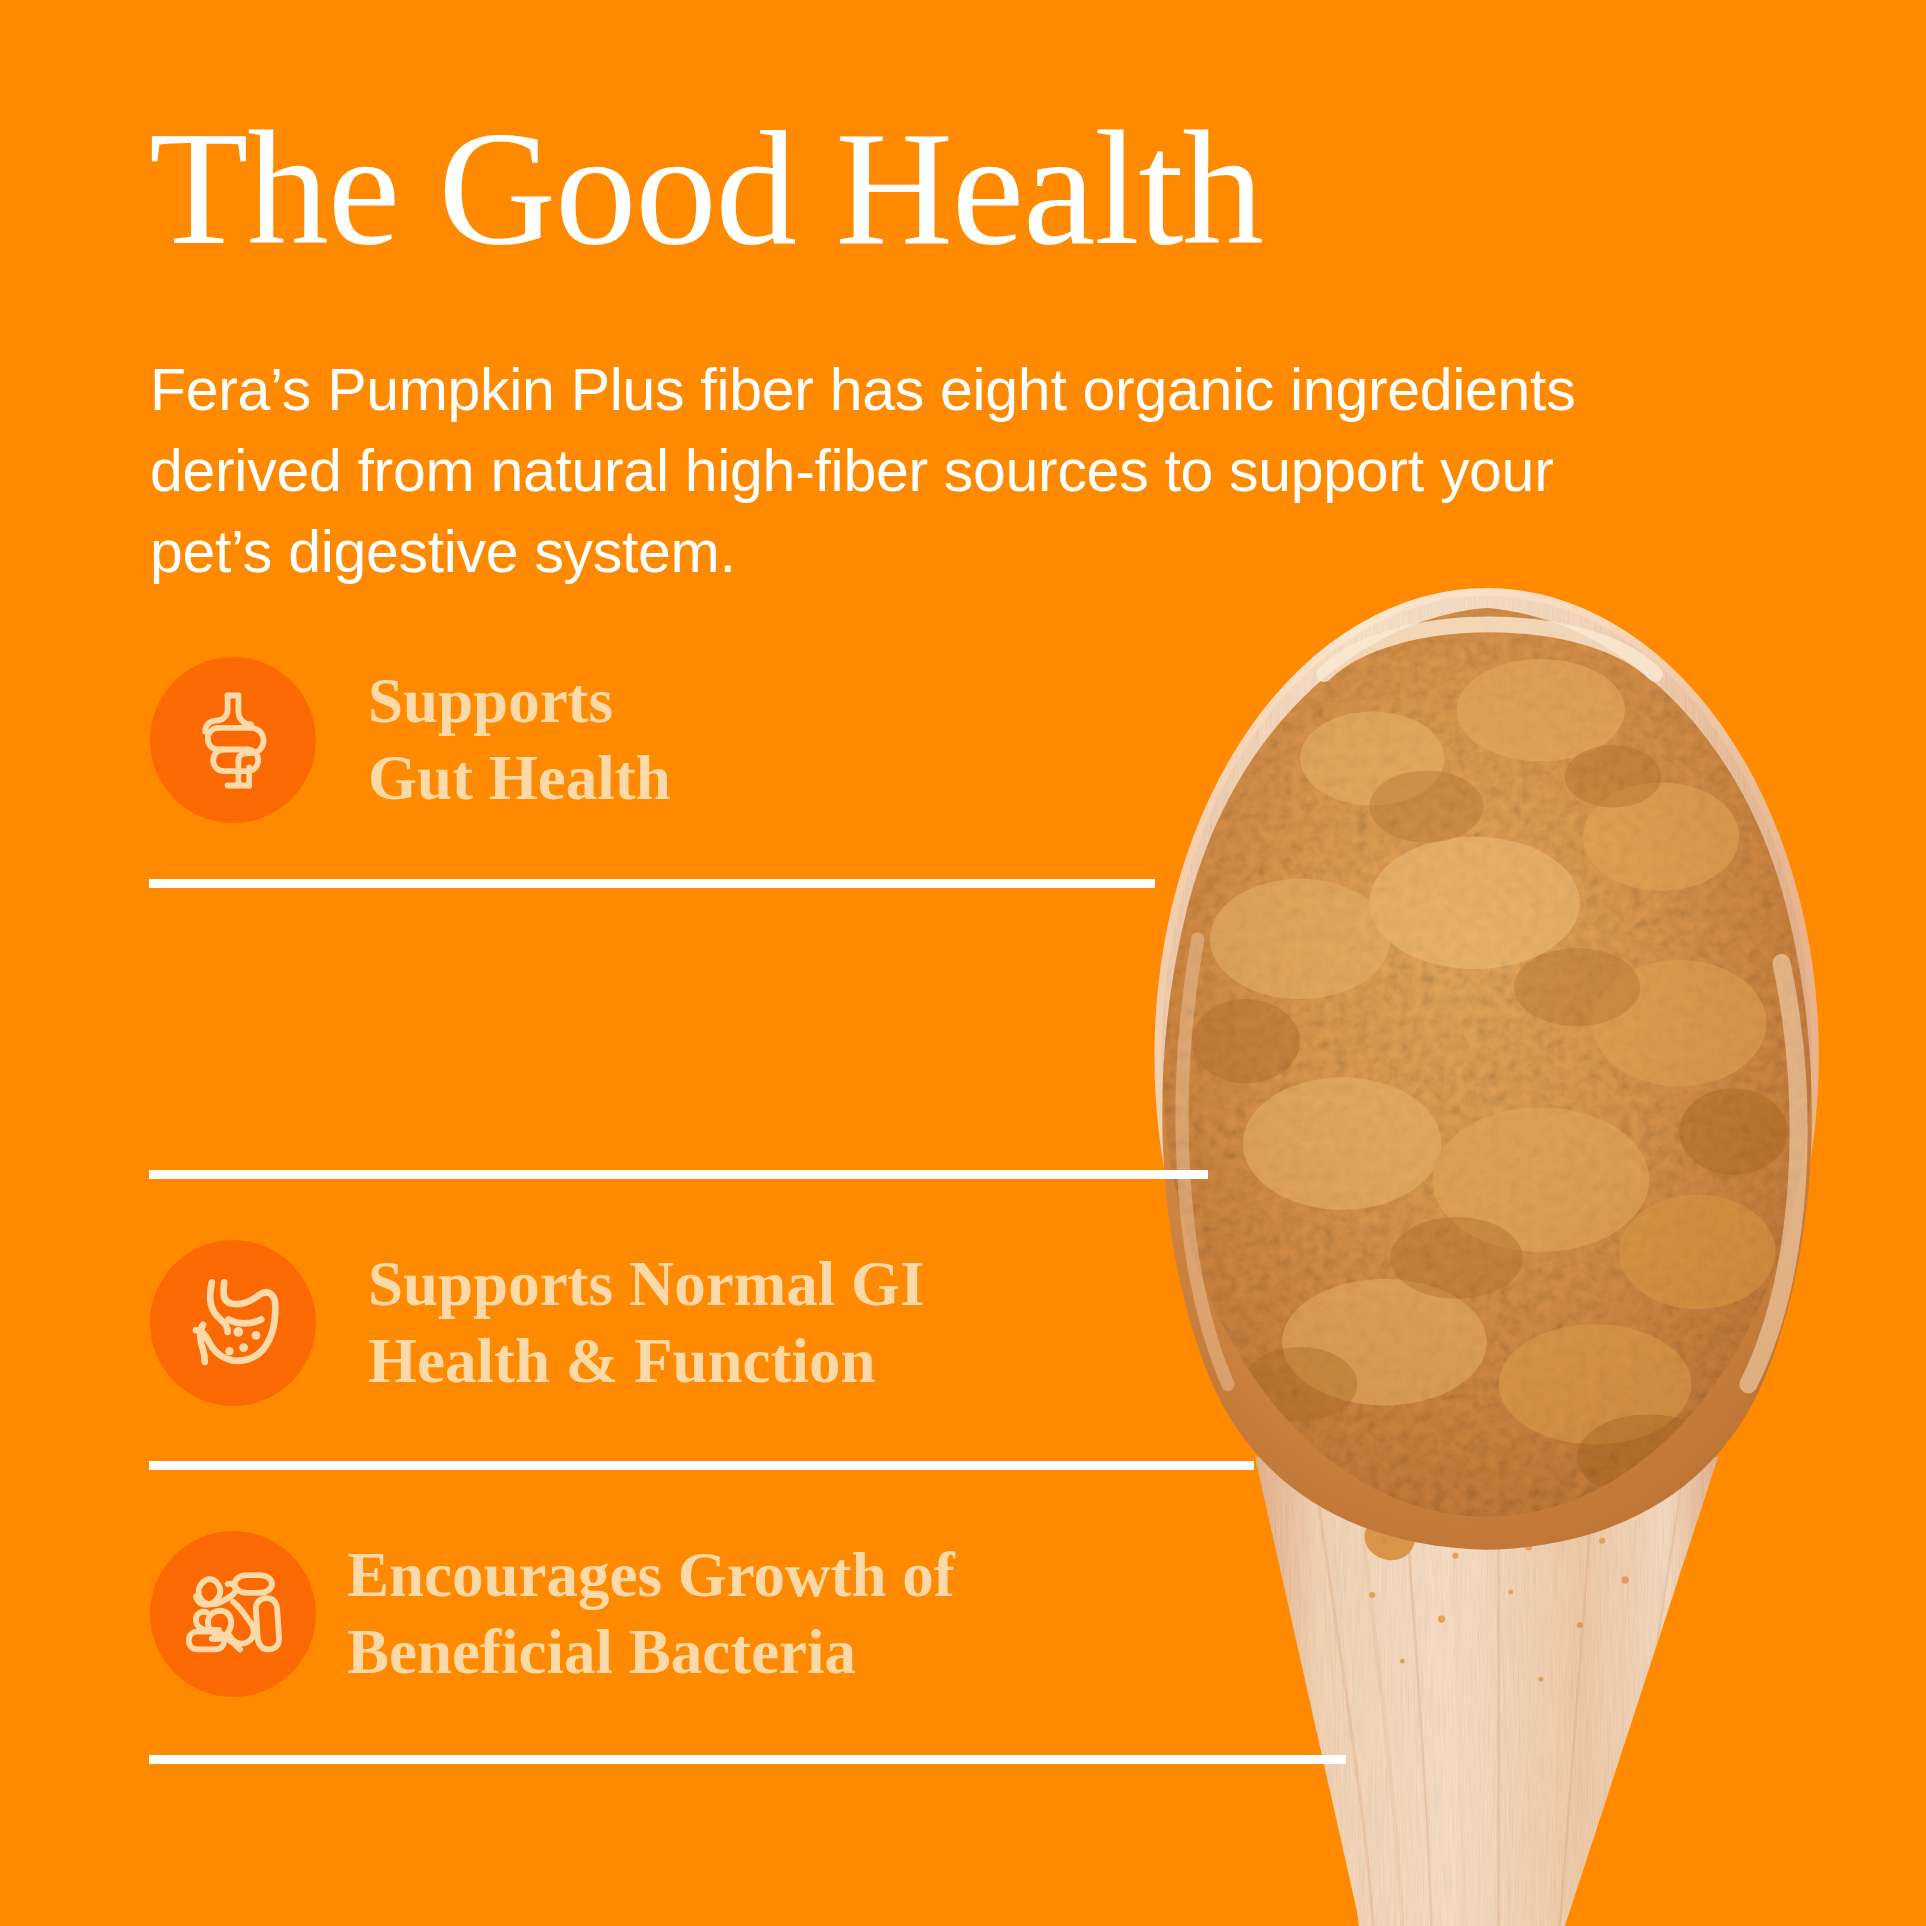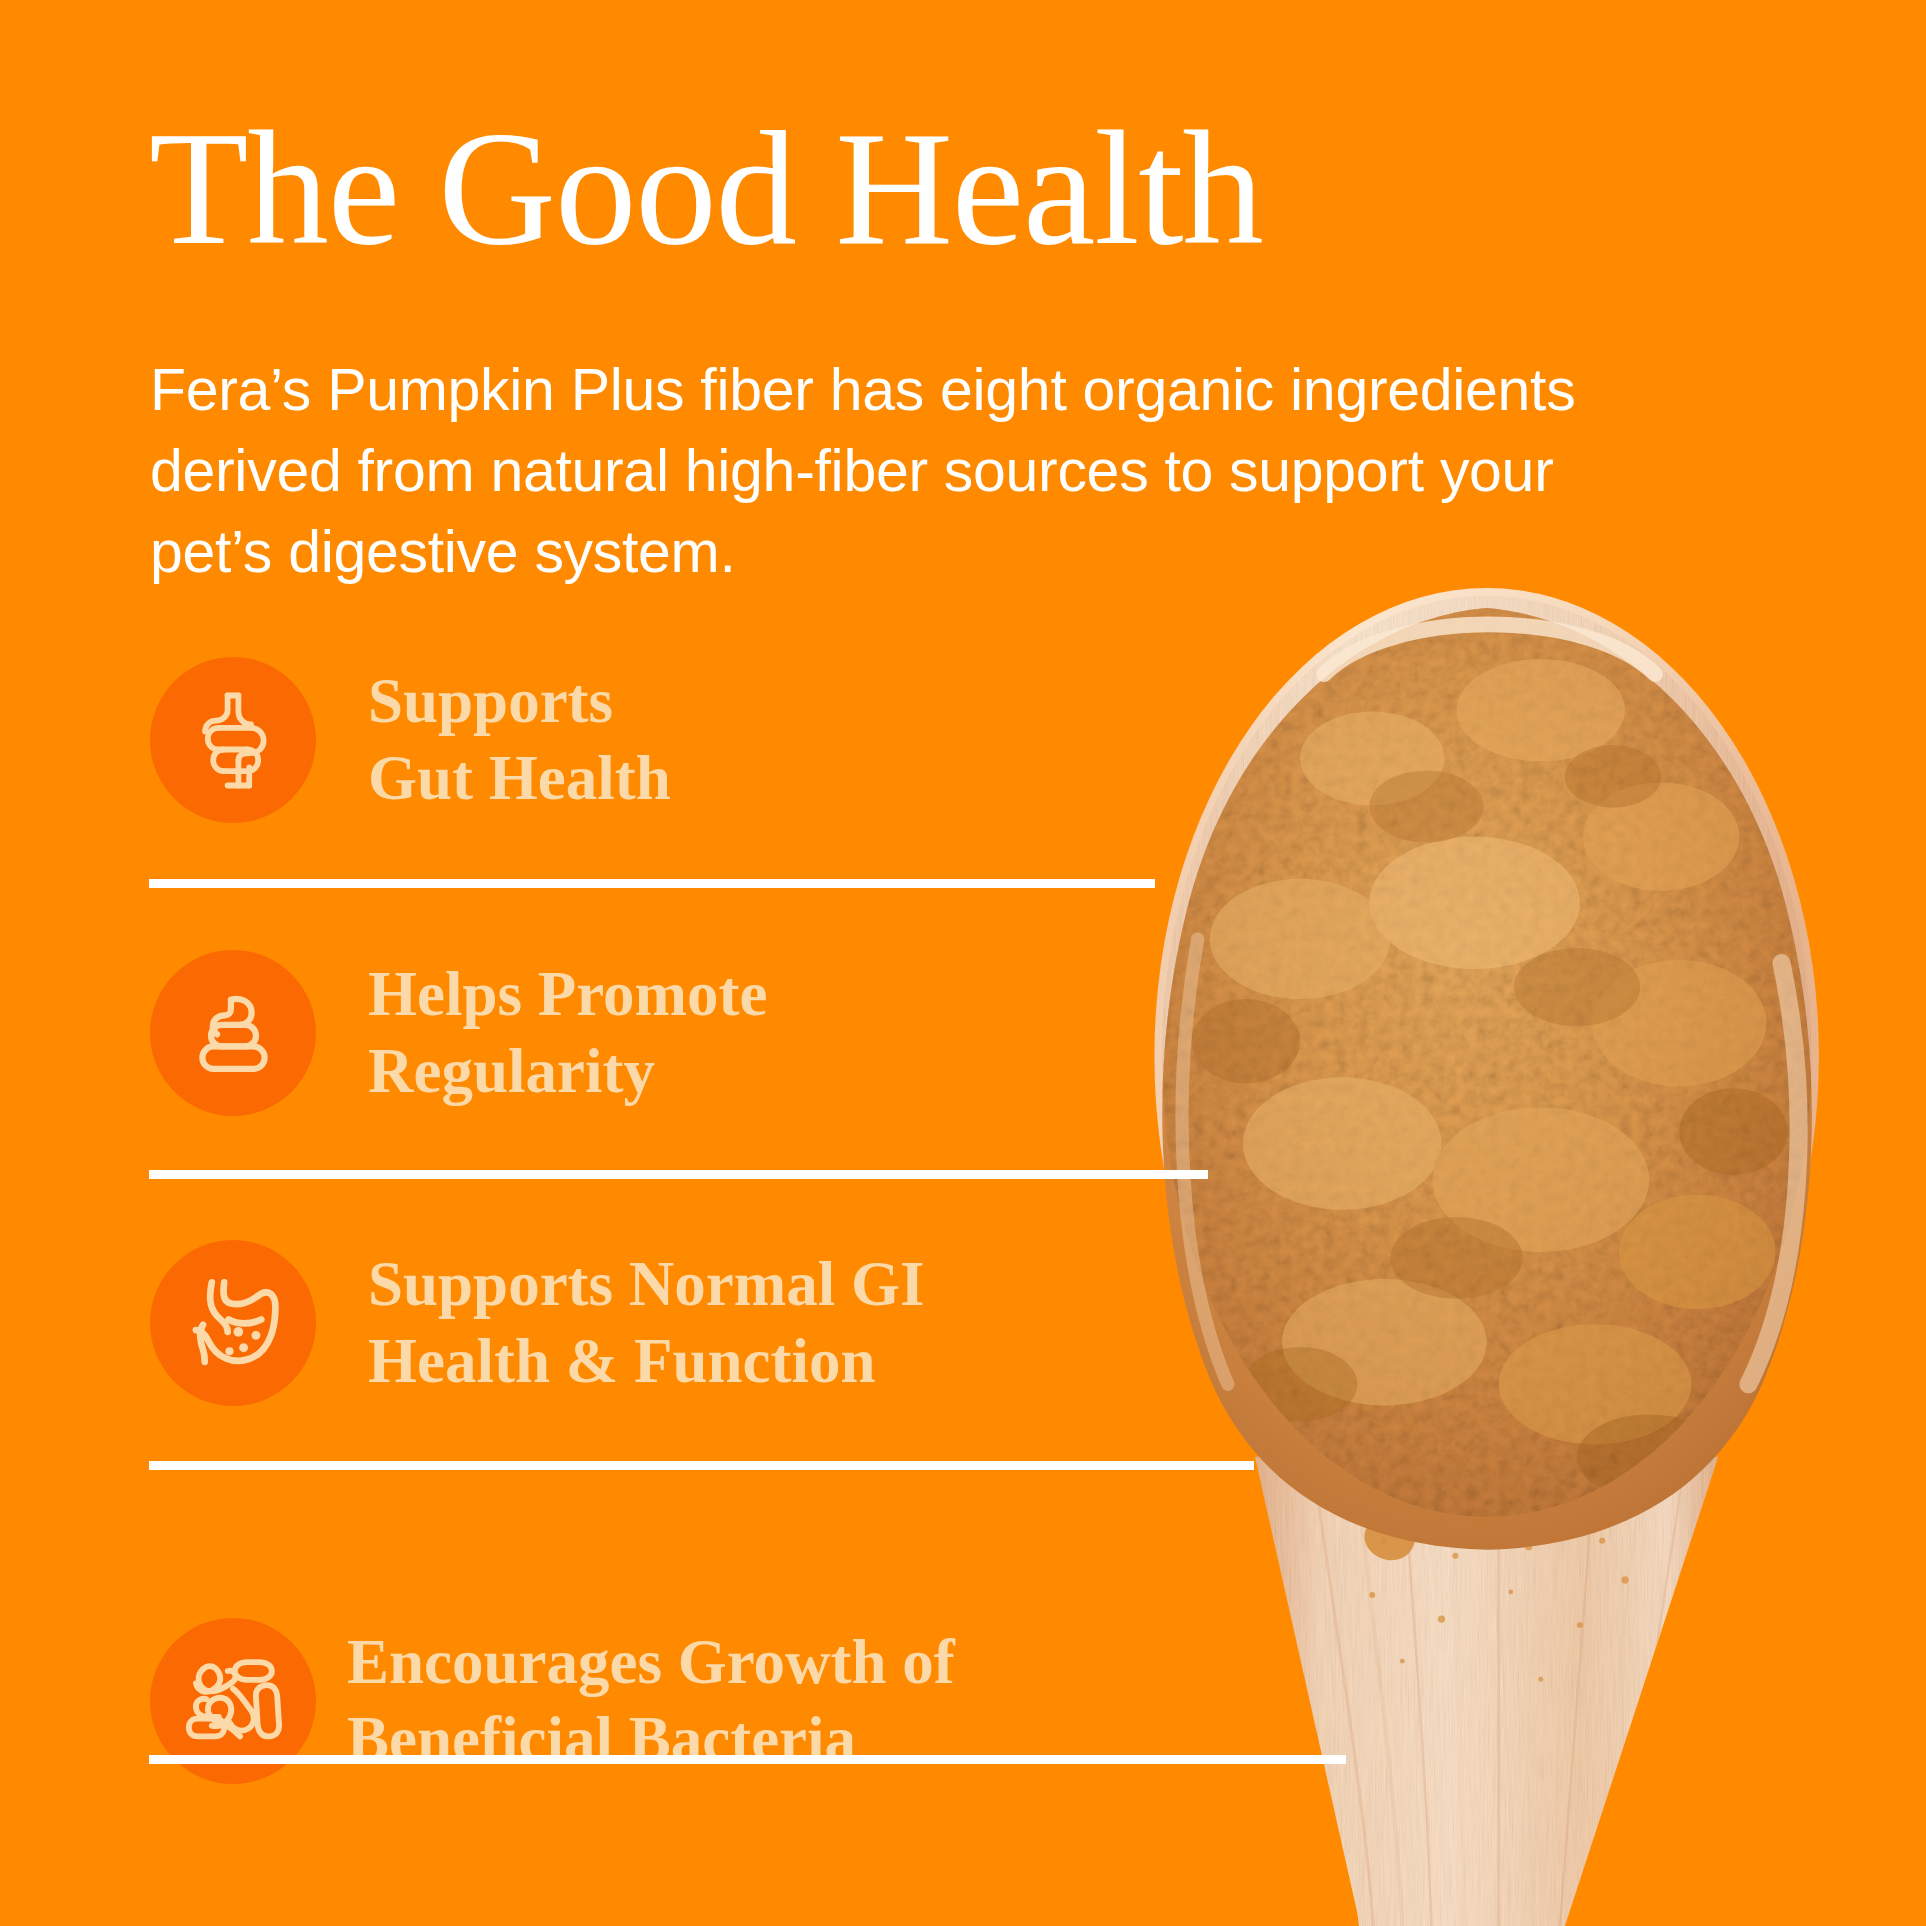--- a/index.html
+++ b/index.html
@@ -46,21 +46,21 @@
   .feature-row {
     position:absolute;
     left:150px;
     display:flex;
     align-items:center;
     gap:52px;
   }
   .row-0 { top:657px; }
   .row-1 { top:950px; }
   .row-2 { top:1240px; }
-  .row-3 { top:1618px;gap:31px; }
+  .row-3 { top:1531px;gap:31px; }
 
   .icon-badge {
     width:166px; height:166px;
     border-radius:50%;
     background:#FB6A02;
     flex:0 0 166px;
     display:flex; align-items:center; justify-content:center;
     position:relative;
   }
   .icon-badge svg { display:block; }
@@ -251,32 +251,20 @@
           <path d="M56 6 L56 24 C56 32 62 38 70 38"></path>
           <path d="M44 6 L56 6"></path>
           <path d="M44 106 L68 106"></path>
           <path d="M68 106 L68 86"></path>
         </svg>
       </div>
       <div class="feature-label">Supports
 Gut Health</div>
     </div>
 
-    <div class="feature-row row-1">
-      <div class="icon-badge">
-        <svg width="95" height="95" viewBox="0 0 110 110" fill="none" stroke="#FBD9A8" stroke-width="7.2" stroke-linecap="round" stroke-linejoin="round">
-          <path d="M52 16 C64 12 76 19 76 31 C76 39 70 45 62 45"></path>
-          <path d="M52 16 L52 27 C52 31 49 34 45 34 C37 34 31 39 31 47 C31 51 33 54 36 56"></path>
-          <rect x="29" y="45" width="52" height="25" rx="12.5"></rect>
-          <rect x="19" y="70" width="72" height="26" rx="13"></rect>
-        </svg>
-      </div>
-      <div class="feature-label">Helps Promote
-Regularity</div>
-    </div>
 
     <div class="feature-row row-2">
       <div class="icon-badge">
         <svg width="106" height="100" viewBox="0 0 120 112" fill="none" stroke="#FBD9A8" stroke-width="7.6" stroke-linecap="round" stroke-linejoin="round">
           <path d="M36 10 C32 30 34 42 46 52 C52 57 54 61 54 66"></path>
           <path d="M50 10 C48 26 50 32 58 34 C70 37 82 30 90 24 C100 17 108 24 108 38 C108 56 104 74 94 86 C84 98 66 102 52 96 C42 92 36 84 32 76 C28 68 24 64 18 64"></path>
           <path d="M26 58 C22 64 22 74 26 86 C28 92 28 96 28 100"></path>
           <path d="M55 52 C66 58 80 58 92 52"></path>
           <circle cx="66" cy="66" r="5.5" fill="#FBD9A8" stroke="none"></circle>
           <circle cx="86" cy="70" r="5" fill="#FBD9A8" stroke="none"></circle>

